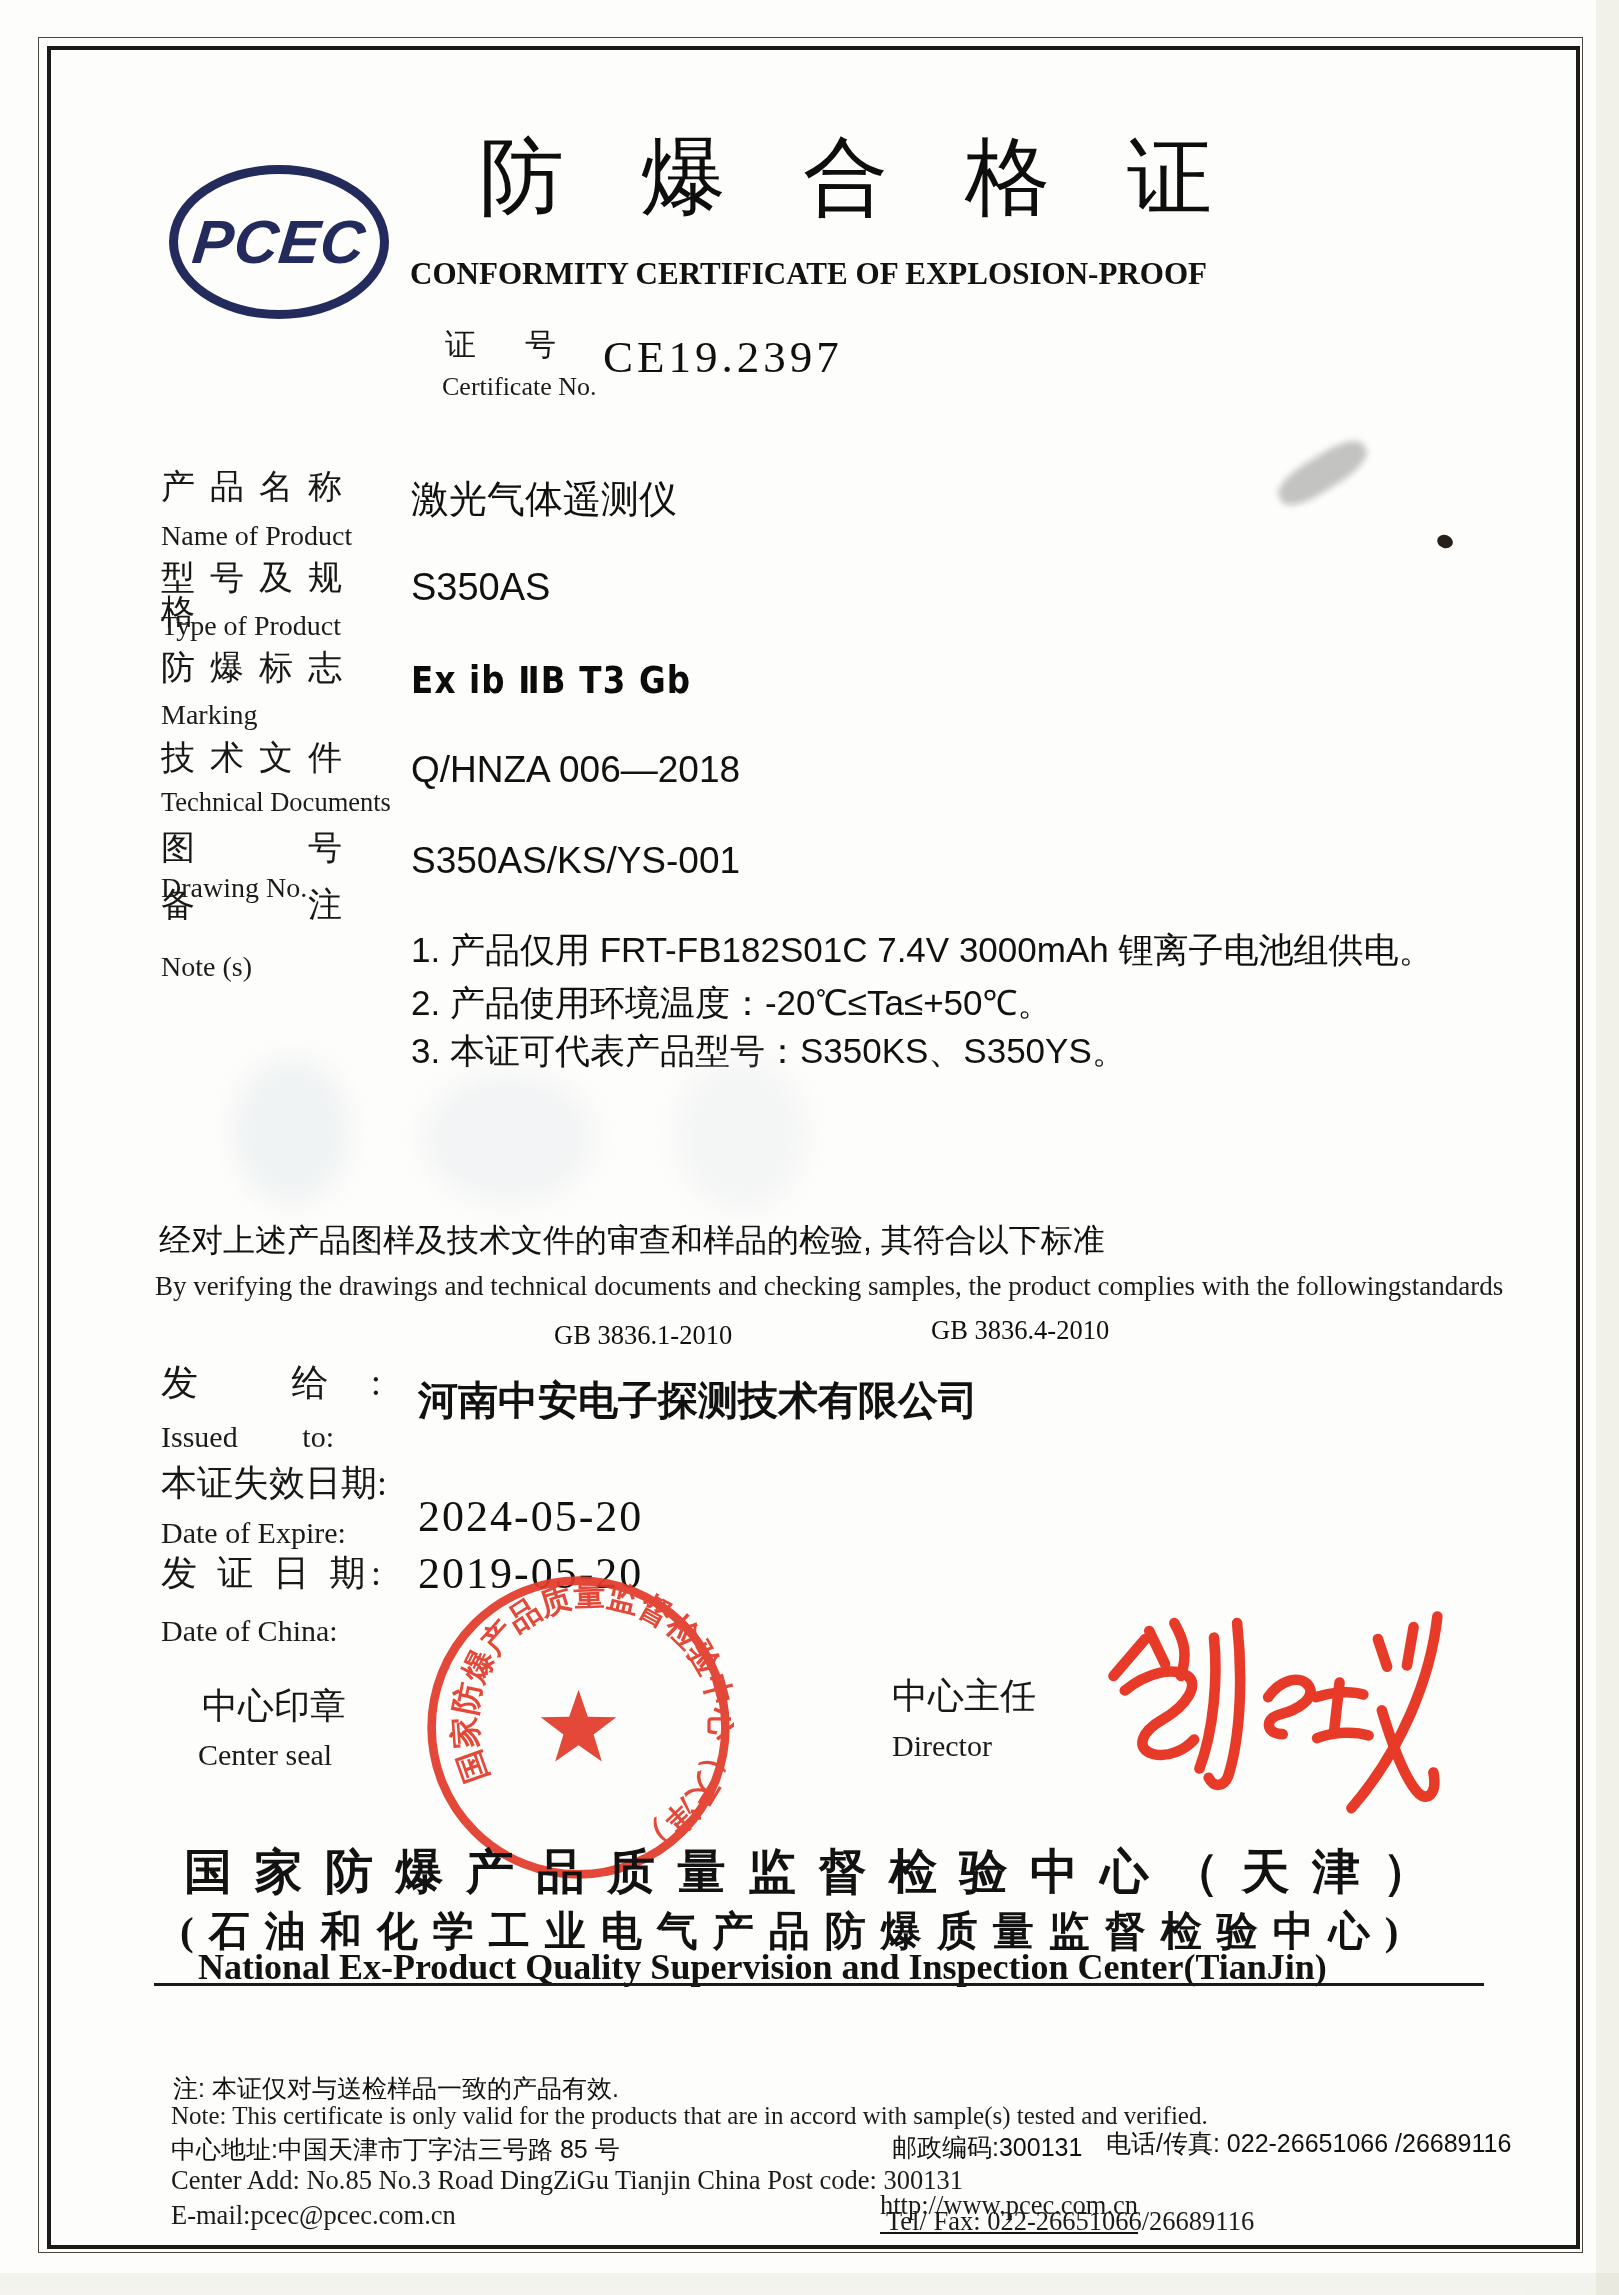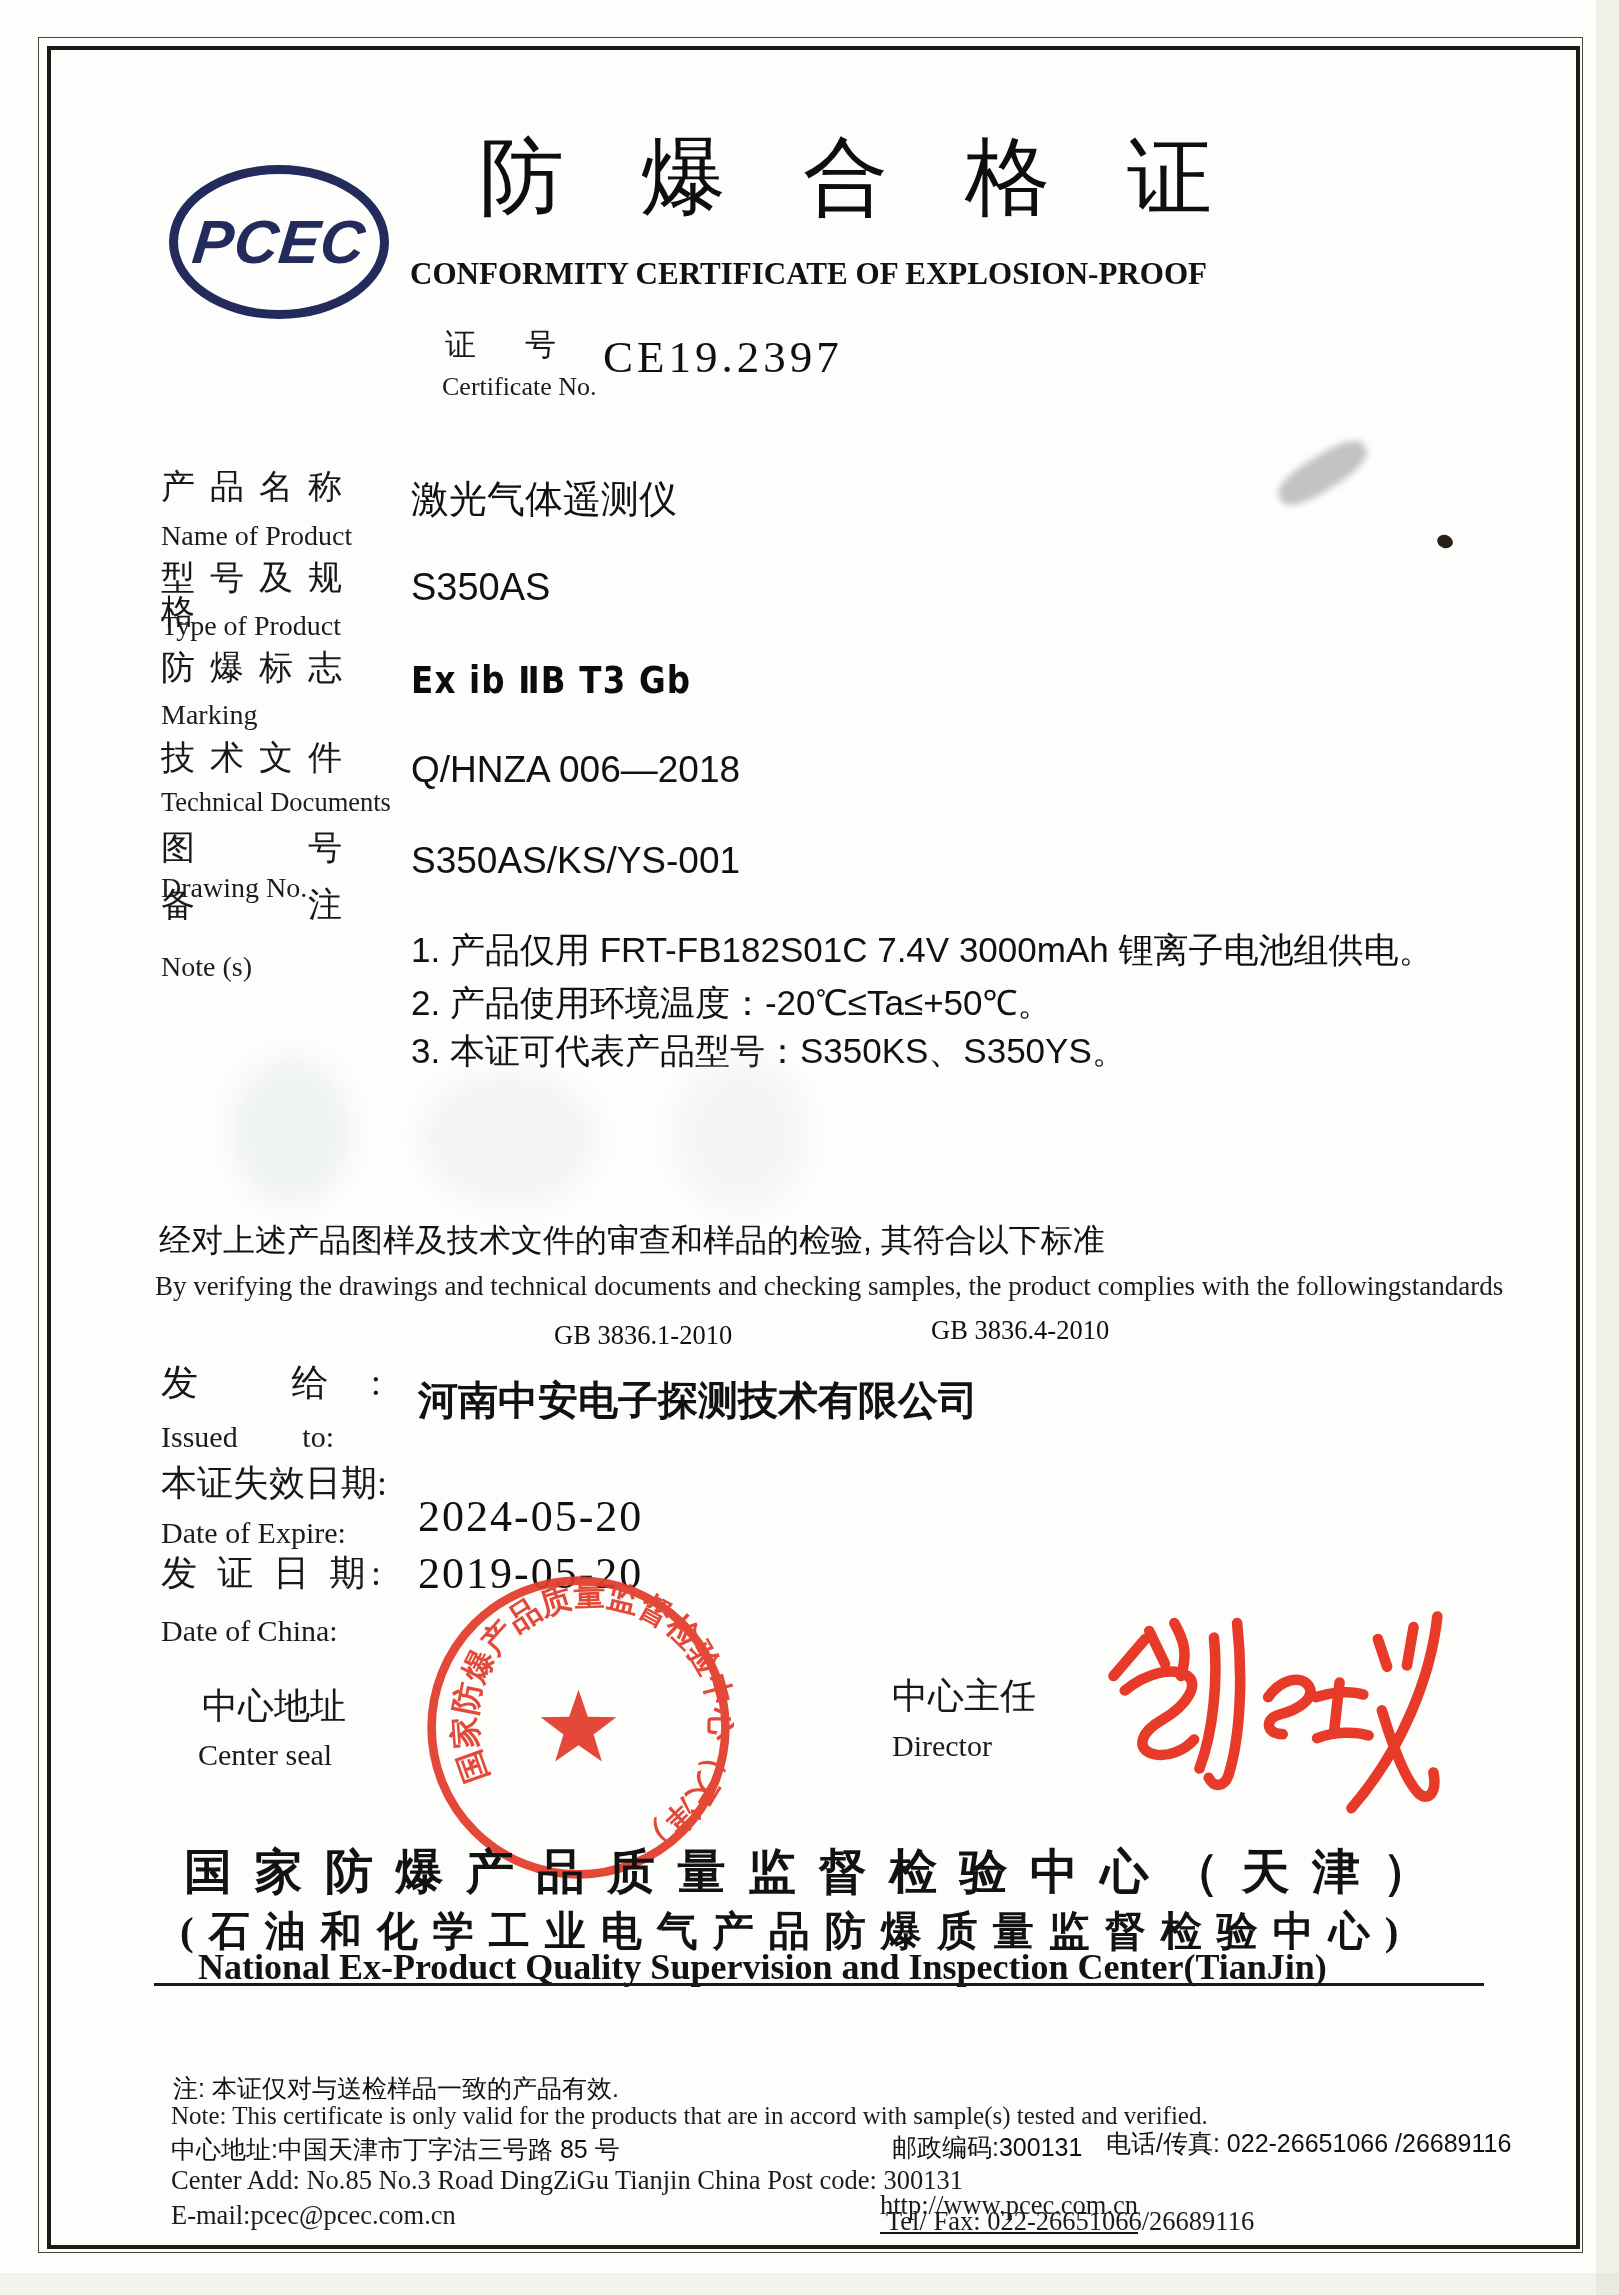--- a/index.html
+++ b/index.html
@@ -85,21 +85,21 @@
   <div class="abs sansval" style="left:418px;top:1373px;font-size:40px;font-weight:700;">河南中安电子探测技术有限公司</div>
 
   <div class="abs cnlabel" style="left:161px;top:1459px;font-size:36px;">本证失效日期:</div>
   <div class="abs serifval" style="left:418px;top:1451px;font-size:44px;letter-spacing:2px;margin-top:40px;">2024-05-20</div>
   <div class="abs en" style="left:161px;top:1516px;font-size:30px;">Date of Expire:</div>
 
   <div class="abs cnlabel justify" style="left:161px;top:1555px;width:220px;font-size:36px;">发 证 日 期:</div>
   <div class="abs serifval" style="left:418px;top:1548px;font-size:44px;letter-spacing:2px;">2019-05-20</div>
   <div class="abs en" style="left:161px;top:1614px;font-size:30px;">Date of China:</div>
 
-  <div class="abs cnlabel" style="left:202px;top:1682px;font-size:36px;">中心地址</div>
+  <div class="abs cnlabel" style="left:202px;top:1682px;font-size:36px;">中心印章</div>
   <div class="abs en" style="left:198px;top:1738px;font-size:30px;">Center seal</div>
 
   <svg class="seal-svg" style="left:423px;top:1572px;" width="311" height="311" viewBox="0 0 470 470">
     <g opacity="0.93">
       <circle cx="235" cy="235" r="222" fill="none" stroke="#e23b2b" stroke-width="13"></circle>
       <polygon fill="#e23b2b" points="235,178 249.1,218.6 292.1,219.5 257.8,245.4 270.3,286.5 235,262 199.7,286.5 212.2,245.4 177.9,219.5 220.9,218.6"></polygon>
       <defs>
         <path id="ringPath" d="M 99.6 310.1 A 178 178 0 1 1 296.9 402.3"></path>
       </defs>
       <text font-size="48" fill="#e23b2b" font-weight="bold" font-family="Liberation Serif,serif">

